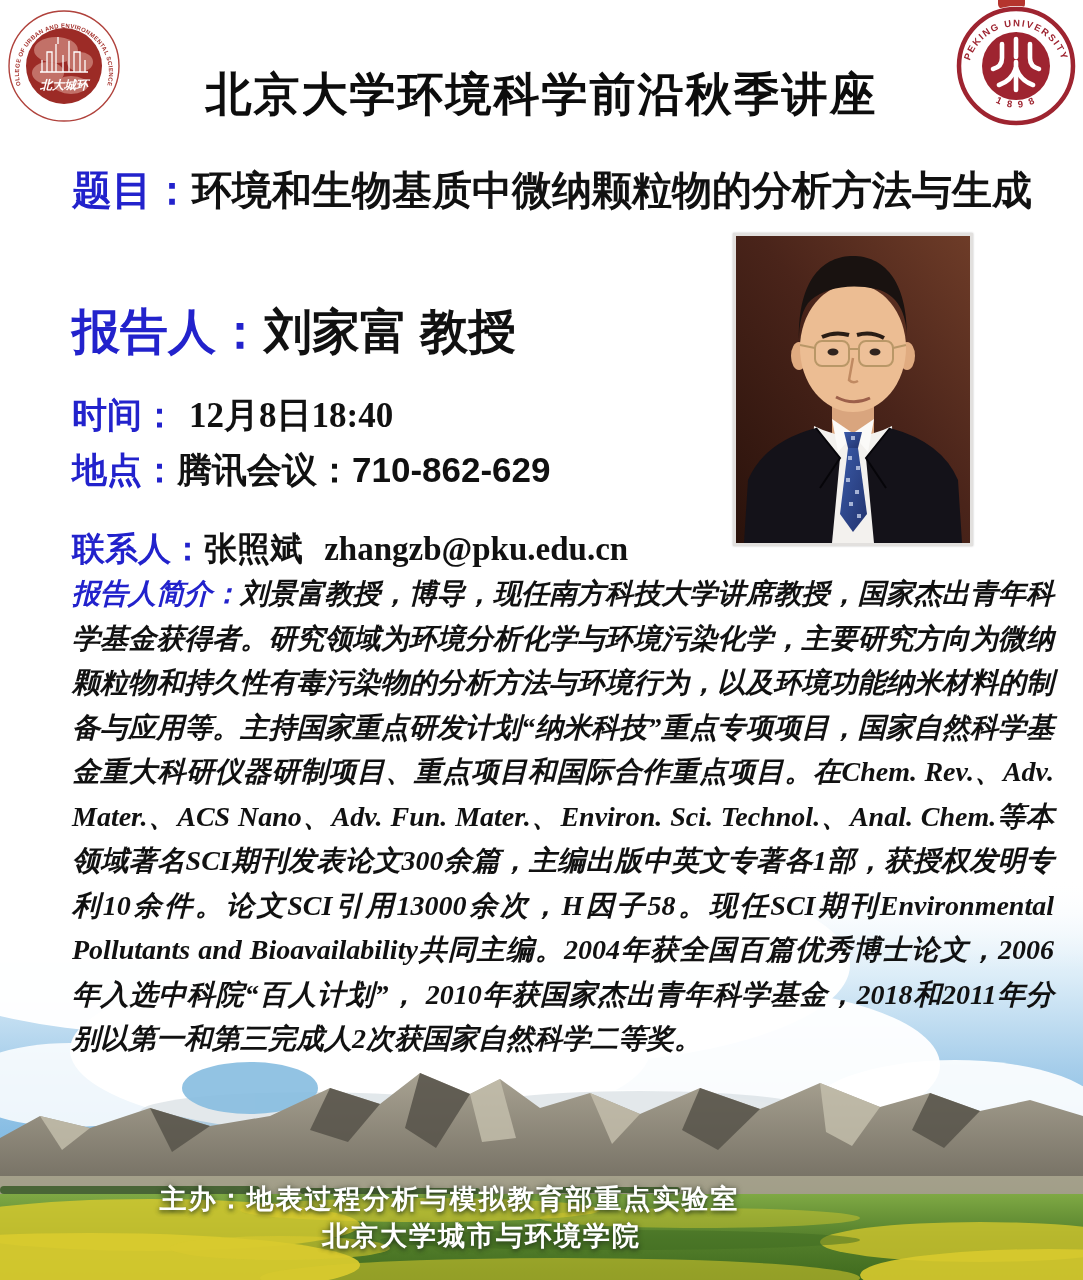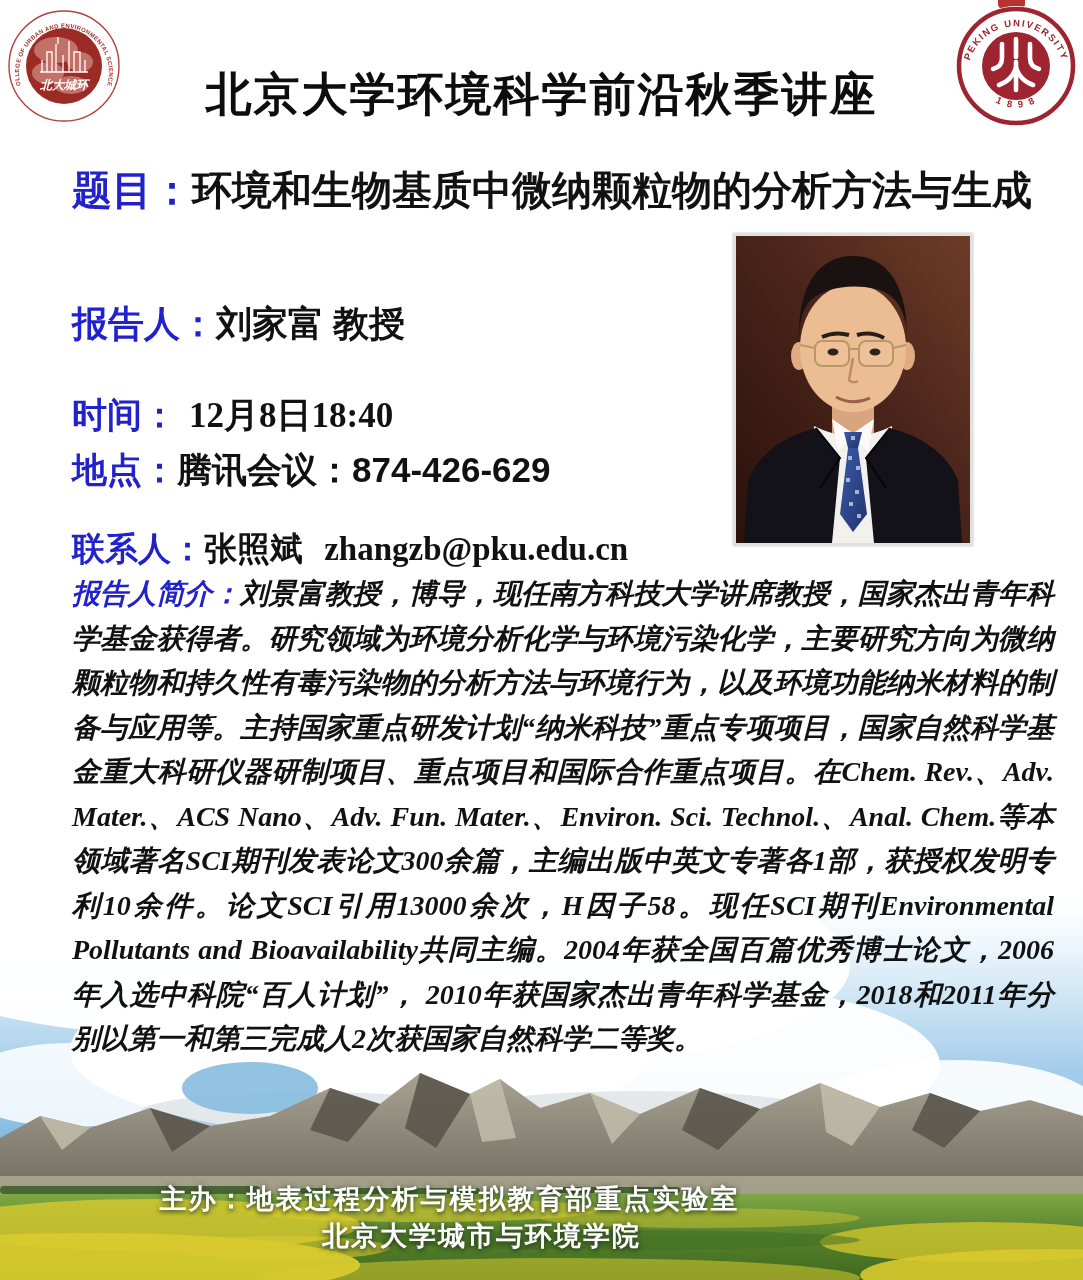--- a/index.html
+++ b/index.html
@@ -10,21 +10,21 @@
   .page-title{left:0;top:64px;width:1083px;text-align:center;font-size:46px;font-weight:bold;
               letter-spacing:2px;color:#0d0d0d;}
   .logo-left{left:8px;top:10px;width:112px;height:112px;}
   .logo-right{left:954px;top:4px;width:124px;height:124px;}
   .red-sliver{left:998px;top:0;width:27px;height:9px;background:#b5342e;border-radius:0 0 5px 5px;}
   
   .lbl{color:#2222cc;font-weight:bold;}
   .row{left:72px;white-space:nowrap;}
   .topic1{top:163px;font-size:40px;font-weight:bold;}
   .topic2{top:235px;font-size:40px;font-weight:bold;}
-  .speaker{top:300px;font-size:36px;font-weight:bold;}
+  .speaker{top:300px;font-size:48px;font-weight:bold;}
   .speaker .val{font-family:"Liberation Serif",serif;font-weight:bold;}
   .time{top:392px;font-size:35px;font-weight:bold;}
   .venue{top:447px;font-size:35px;font-weight:bold;}
   .contact{top:527px;font-size:33px;font-weight:bold;}
   .serifv{font-family:"Liberation Serif",serif;font-weight:bold;margin-left:12px;}
   
   .bio{left:72px;top:572px;width:982px;font-size:28px;line-height:44.5px;text-align:justify;
        font-family:"Liberation Serif",serif;font-weight:600;z-index:2;font-style:italic;}
   .bio .lbl{font-family:"Liberation Sans",sans-serif;}
   
@@ -109,21 +109,21 @@
 
   <div class="abs row speaker">
     <span class="lbl">报告人：</span><span class="val">刘家富 教授</span>
   </div>
 
   <div class="abs row time">
     <span class="lbl">时间：</span><span class="serifv">12月8日18:40</span>
   </div>
 
   <div class="abs row venue">
-    <span class="lbl">地点：</span><span>腾讯会议：874-426-629</span>
+    <span class="lbl">地点：</span><span>腾讯会议：710-862-629</span>
   </div>
 
   <div class="abs row contact">
     <span class="lbl">联系人：</span><span>张照斌 </span><span class="serifv">zhangzb@pku.edu.cn</span>
   </div>
 
   <svg class="abs photo" viewBox="0 0 234 307">
     <defs>
       <linearGradient id="phbg" x1="0" y1="1" x2="1" y2="0">
         <stop offset="0" stop-color="#2a120b"></stop>

